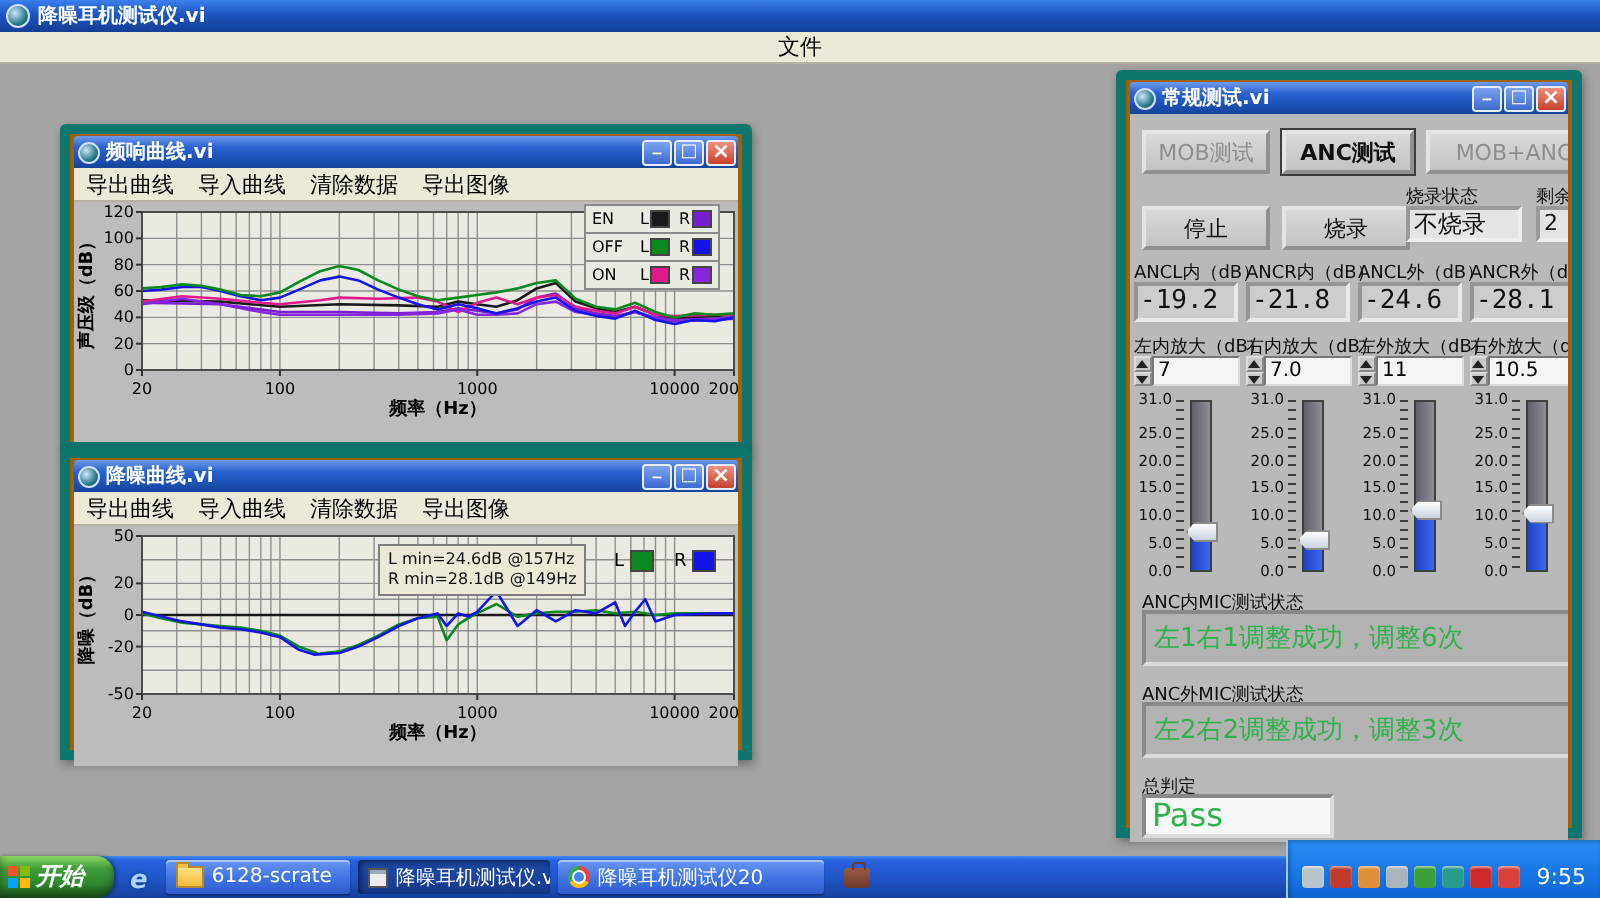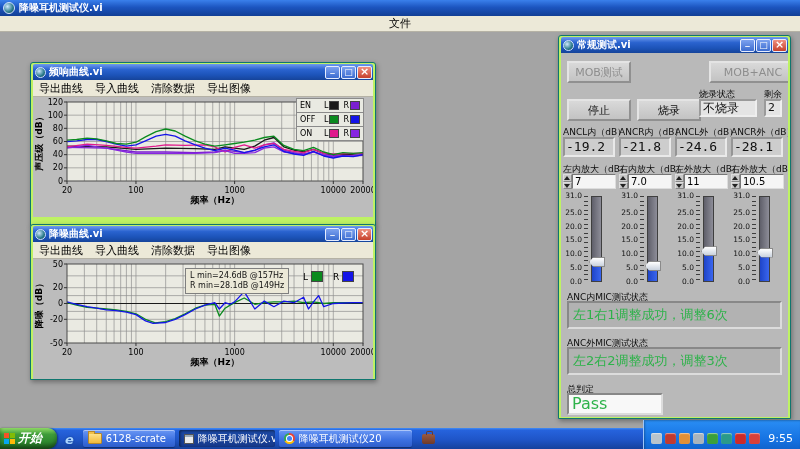--- a/index.html
+++ b/index.html
@@ -11,21 +11,21 @@
     background:linear-gradient(180deg,#3a80ec 0%,#1c55c0 45%,#123f95 100%);
     display:flex;align-items:center;padding-left:3px;box-sizing:border-box;}
   .app-icon{width:10px;height:10px;border-radius:50%;flex:0 0 auto;
     background:radial-gradient(circle at 35% 35%,#cfe8ff,#2a7a8a 60%,#0a3a44);border:1px solid #cfe0ff;}
   .main-title{color:#fff;font-size:10px;font-weight:bold;margin-left:4px;white-space:nowrap;}
   .main-menubar{position:absolute;left:0;top:16px;width:800px;height:16px;background:#ece9d8;
     border-bottom:1px solid #b5b2a5;display:flex;align-items:center;font-size:11px;box-sizing:border-box;flex-direction:column;}
   .menu-item{padding:0 7px;color:#000;white-space:nowrap;}
   .client{position:absolute;left:0;top:32px;width:800px;height:396px;background:#a4a4a4;}
   
-  .window{position:absolute;box-sizing:border-box;background:#bef264;border:1px solid #0f766e;
+  .window{position:absolute;box-sizing:border-box;background:#a16207;border:5px solid #0f766e;
     padding:1px 2px 2px 2px;border-radius:3px 3px 0 0;box-shadow:1px 2px 5px rgba(0,0,0,.35);}
   .titlebar{height:16px;display:flex;align-items:center;padding:0 1px 0 2px;border-radius:2px 2px 0 0;
     background:linear-gradient(180deg,#6f9bee 0%,#2a63cf 35%,#1c53b8 70%,#16449a 100%);}
   .win-icon{width:9px;height:9px;border-radius:50%;flex:0 0 auto;
     background:radial-gradient(circle at 35% 35%,#cfe8ff,#2a7a8a 60%,#0a3a44);border:1px solid #cfe0ff;}
   .win-title{color:#fff;font-size:10px;font-weight:bold;margin-left:3px;flex:1;white-space:nowrap;overflow:hidden;}
   .winbtns{display:flex;}
   .wbtn{width:15px;height:13px;margin-left:1px;border-radius:2px;border:1px solid #e6edff;
     display:flex;align-items:center;justify-content:center;font-size:9px;color:#fff;
     background:linear-gradient(180deg,#7da2ef,#3c6cd0);box-sizing:border-box;}
@@ -353,20 +353,21 @@
         <span class="win-icon"></span>
         <span class="win-title">常规测试.vi</span>
         <span class="winbtns">
           <span class="wbtn min"></span>
           <span class="wbtn max"></span>
           <span class="wbtn close"></span>
         </span>
       </div>
       <div class="content panel-content">
         <div class="btn disabled" style="left:6px;top:8px;width:64px">MOB测试</div>
+        <div class="btn primary" style="left:76px;top:8px;width:66px">ANC测试</div>
         <div class="btn disabled" style="left:148px;top:8px;width:88px">MOB+ANC</div>
 
         <div class="lbl" style="left:138px;top:35px">烧录状态</div>
         <div class="lbl" style="left:203px;top:35px">剩余</div>
         <div class="btn" style="left:6px;top:46px;width:64px">停止</div>
         <div class="btn" style="left:76px;top:46px;width:64px">烧录</div>
         <div class="field" style="left:138px;top:46px;width:58px;font-size:12px">不烧录</div>
         <div class="field" style="left:203px;top:46px;width:18px">2</div>
 
         <div class="lbl" style="left:2px;top:73px">ANCL内（dB）</div>

